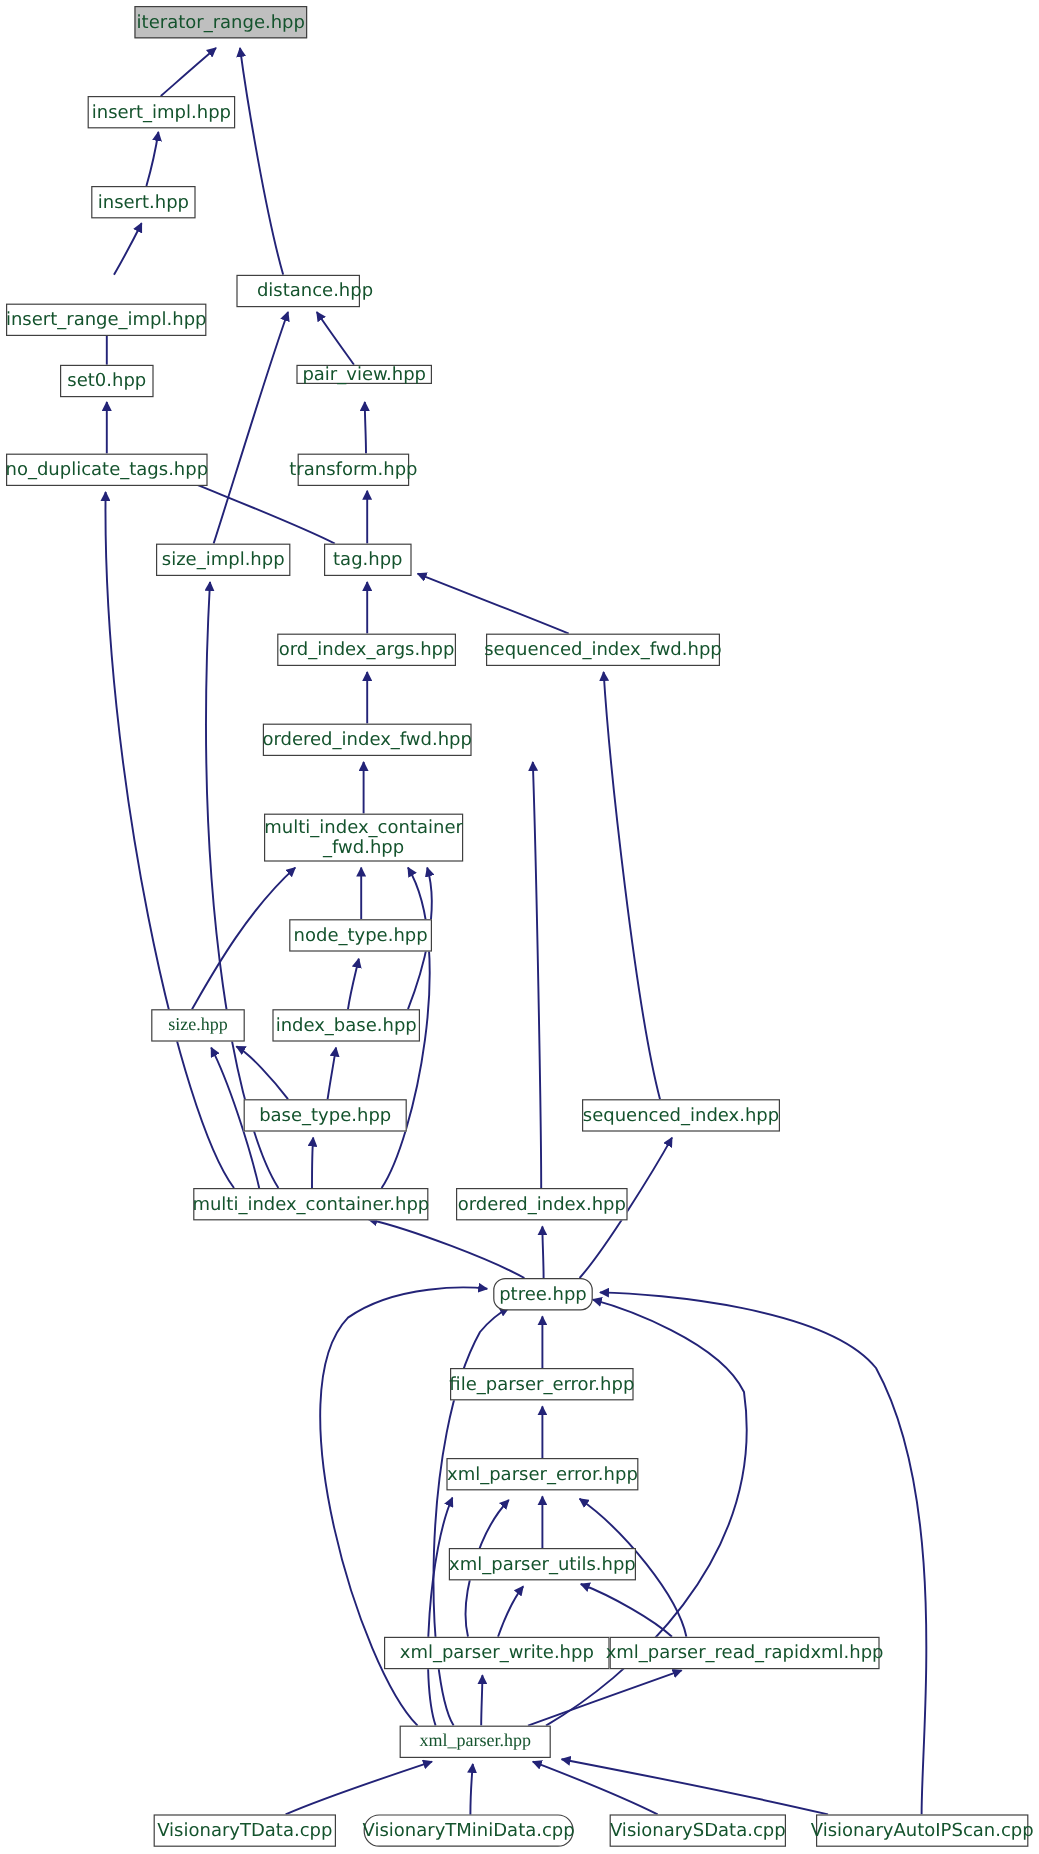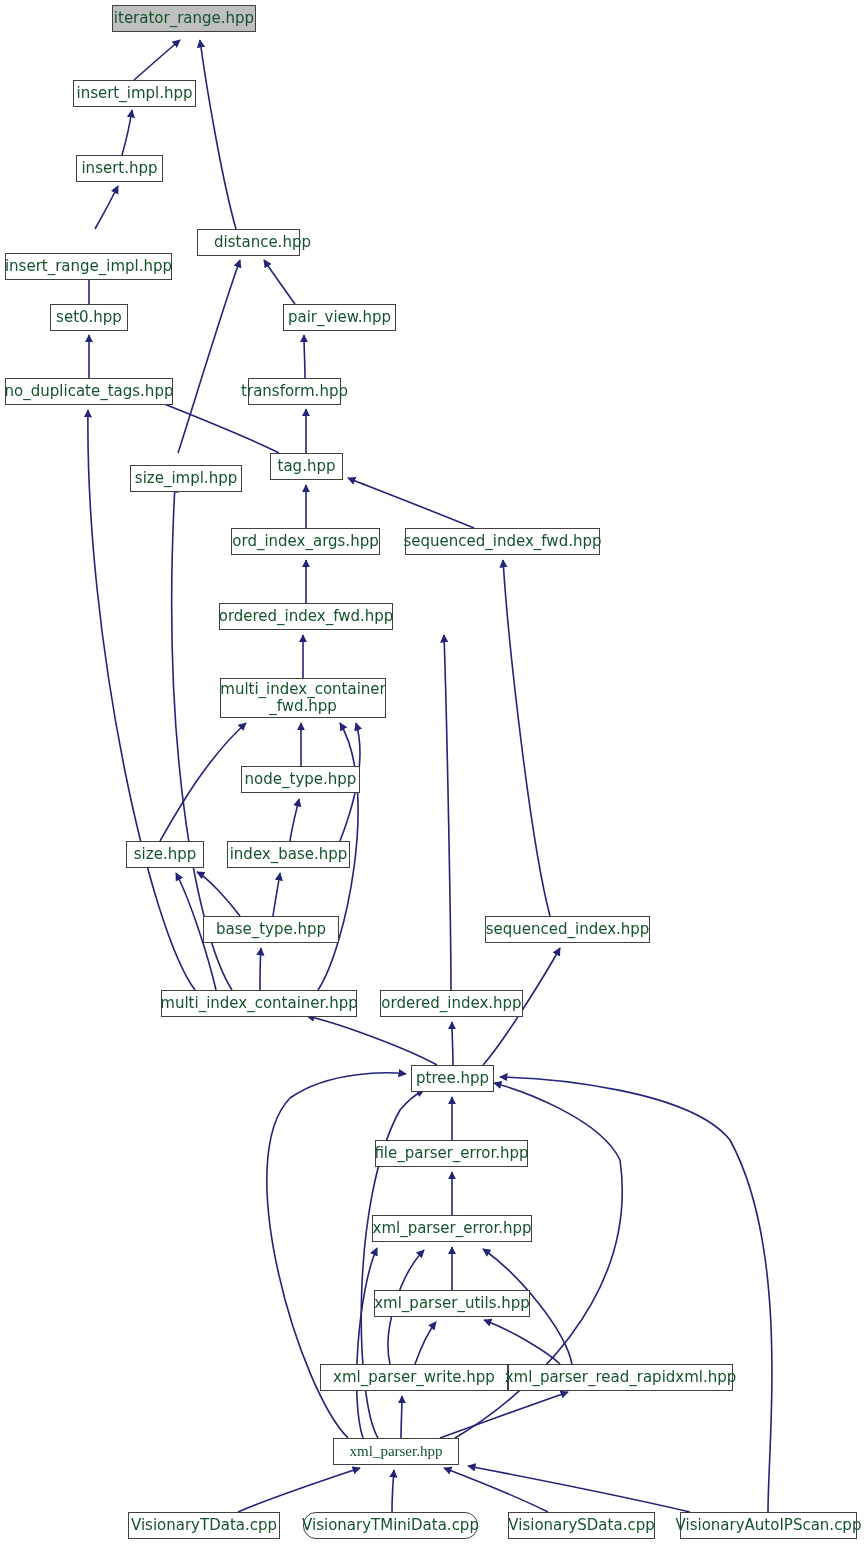--- a/index.html
+++ b/index.html
@@ -73,38 +73,38 @@
         <path d="M690,1512 C630,1498 520,1476 468,1466" marker-end="url(#arrow)" stroke="#232377"></path>
         <path d="M768,1512 C768,1440 790,1250 730,1140 C690,1090 550,1078 500,1077" marker-end="url(#arrow)" stroke="#232377"></path>
       </g>
   </svg>
 <div class="node root" style="left: 112px; top: 5px; width: 144px; height: 27px;"><span>iterator_range.hpp</span></div>
     <div class="node" style="left: 73px; top: 80px; width: 123px; height: 27px;"><span>insert_impl.hpp</span></div>
     <div class="node" style="left: 76px; top: 155px; width: 87px; height: 27px;"><span>insert.hpp</span></div>
     <div class="node" style="left: 5px; top: 229px; width: 167px; height: 27px; margin-top: 24px;"><span>insert_range_impl.hpp</span></div>
     <div class="node" style="left: 197px; top: 229px; width: 103px; height: 27px; padding-left: 28px;"><span>distance.hpp</span></div>
     <div class="node" style="left: 50px; top: 304px; width: 78px; height: 27px;"><span>set0.hpp</span></div>
-    <div class="node" style="left: 247px; top: 304px; width: 113px; height: 27px; margin-left: 36px;"><span>pair_view.hpp</span></div>
+    <div class="node" style="left: 247px; top: 304px; width: 113px; height: 16px;"><span>pair_view.hpp</span></div>
     <div class="node" style="left: 5px; top: 378px; width: 168px; height: 27px;"><span>no_duplicate_tags.hpp</span></div>
     <div class="node" style="left: 248px; top: 378px; width: 93px; height: 27px;"><span>transform.hpp</span></div>
-    <div class="node" style="left: 130px; top: 465px; width: 112px; height: 27px;"><span>size_impl.hpp</span></div>
+    <div class="node" style="left: 130px; top: 453px; width: 112px; height: 27px;"><span>size_impl.hpp</span></div>
     <div class="node" style="left: 270px; top: 453px; width: 73px; height: 27px;"><span>tag.hpp</span></div>
     <div class="node" style="left: 231px; top: 528px; width: 149px; height: 27px;"><span>ord_index_args.hpp</span></div>
     <div class="node" style="left: 405px; top: 528px; width: 195px; height: 27px;"><span>sequenced_index_fwd.hpp</span></div>
     <div class="node" style="left: 219px; top: 603px; width: 174px; height: 27px;"><span>ordered_index_fwd.hpp</span></div>
     <div class="node" style="left: 220px; top: 678px; width: 166px; height: 40px;"><span>multi_index_container
 _fwd.hpp</span></div>
     <div class="node" style="left: 241px; top: 766px; width: 119px; height: 27px;"><span>node_type.hpp</span></div>
-    <div class="node" style="left: 126px; top: 841px; width: 78px; height: 27px;"><span>size.hpp</span></div>
+    <div class="node" style="left: 126px; top: 841px; width: 78px; height: 27px; font-family: Liberation Serif, serif;"><span>size.hpp</span></div>
     <div class="node" style="left: 227px; top: 841px; width: 123px; height: 27px;"><span>index_base.hpp</span></div>
     <div class="node" style="left: 203px; top: 916px; width: 136px; height: 27px;"><span>base_type.hpp</span></div>
     <div class="node" style="left: 485px; top: 916px; width: 165px; height: 27px;"><span>sequenced_index.hpp</span></div>
     <div class="node" style="left: 161px; top: 990px; width: 196px; height: 27px;"><span>multi_index_container.hpp</span></div>
     <div class="node" style="left: 380px; top: 990px; width: 143px; height: 27px;"><span>ordered_index.hpp</span></div>
-    <div class="node" style="left: 411px; top: 1065px; width: 83px; height: 27px;"><span>ptree.hpp</span></div>
+    <div class="node" style="left: 411px; top: 1065px; width: 83px; height: 27px; border-radius: 10px;"><span>ptree.hpp</span></div>
     <div class="node" style="left: 375px; top: 1140px; width: 153px; height: 27px;"><span>file_parser_error.hpp</span></div>
     <div class="node" style="left: 372px; top: 1215px; width: 160px; height: 27px;"><span>xml_parser_error.hpp</span></div>
     <div class="node" style="left: 374px; top: 1290px; width: 156px; height: 27px;"><span>xml_parser_utils.hpp</span></div>
     <div class="node" style="left: 320px; top: 1364px; width: 188px; height: 27px;"><span>xml_parser_write.hpp</span></div>
     <div class="node" style="left: 508px; top: 1364px; width: 225px; height: 27px;"><span>xml_parser_read_rapidxml.hpp</span></div>
     <div class="node" style="left: 333px; top: 1438px; width: 126px; height: 27px; font-family: Liberation Serif, serif;"><span>xml_parser.hpp</span></div>
     <div class="node" style="left: 128px; top: 1512px; width: 152px; height: 27px;"><span>VisionaryTData.cpp</span></div>
     <div class="node" style="left: 303px; top: 1512px; width: 175px; height: 27px; border-radius: 13px;"><span>VisionaryTMiniData.cpp</span></div>
     <div class="node" style="left: 508px; top: 1512px; width: 147px; height: 27px;"><span>VisionarySData.cpp</span></div>
     <div class="node" style="left: 680px; top: 1512px; width: 177px; height: 27px;"><span>VisionaryAutoIPScan.cpp</span></div>

